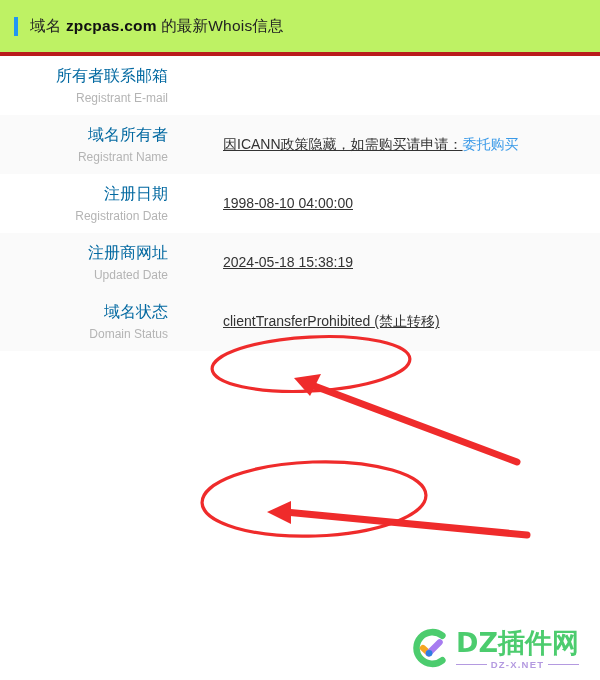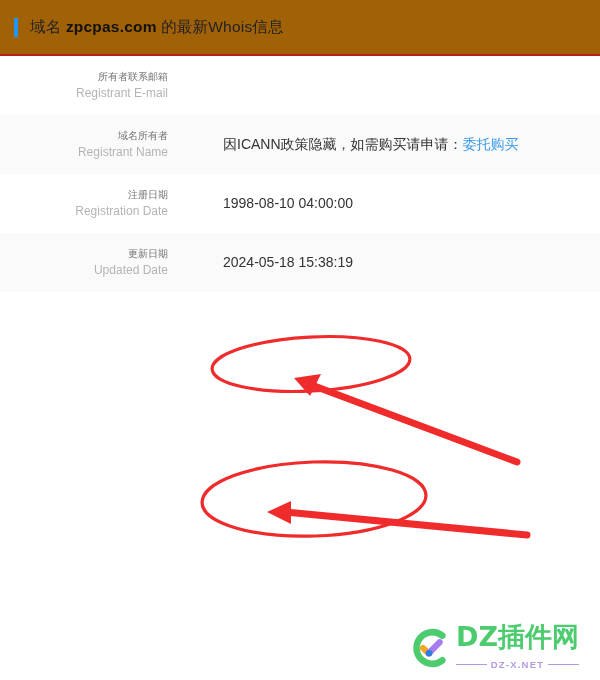--- a/index.html
+++ b/index.html
@@ -19,22 +19,22 @@
     width: 600px;
     height: 680px;
   }
   
   .header {
     height: 56px;
     display: flex;
     align-items: center;
     padding-left: 14px;
     box-sizing: border-box;
-    border-bottom: 2px solid #b91c1c;
-    background: #a16207;
+    border-bottom: 4px solid #b91c1c;
+    background: #bef264;
   }
   .accent-bar {
     width: 4px;
     height: 19px;
     background: #2196f3;
     margin-right: 12px;
     flex: 0 0 auto;
   }
   .header-title {
     font-size: 15.5px;
@@ -68,36 +68,37 @@
     padding: 0 0 0 0;
     vertical-align: middle;
   }
   td.value-cell {
     padding-left: 55px;
     vertical-align: middle;
     text-align: left;
   }
   .label-cn {
     display: block;
-    font-size: 10px;
-    color: #737373;
+    font-size: 16px;
+    color: #0369a1;
     line-height: 1.55;
     padding-left: 36px;
   }
   .label-en {
     display: block;
     font-size: 12px;
     color: #b4b4b4;
     line-height: 1.5;
   }
   .value-text {
     font-size: 14px;
     color: #333333;
     line-height: 1.45;
     white-space: nowrap;
+    text-decoration: underline;
   }
   .value-link {
     color: #3a9ae8;
     text-decoration: none;
     font-size: 14px;
     font-family: Liberation Serif, serif;
   }
   .dns-line {
     display: block;
     font-size: 14px;
@@ -139,21 +140,21 @@
   .wm-main {
     font-size: 27px;
     color: #4ccc6e;
     letter-spacing: 0px;
     line-height: 1.05;
     font-family: "DejaVu Sans", sans-serif;
   }
   .wm-sub-wrap {
     display: flex;
     align-items: center;
-    margin-top: 8px;
+    margin-top: 2px;
   }
   .wm-rule {
     height: 1px;
     background: #b49ae0;
     flex: 1 1 auto;
   }
   .wm-sub {
     font-size: 9.5px;
     color: #b49ae0;
     letter-spacing: 1.2px;
@@ -202,29 +203,38 @@
           <span class="label-cn">注册日期</span>
           <span class="label-en">Registration Date</span>
         </td>
         <td class="value-cell">
           <span class="value-text">1998-08-10 04:00:00</span>
         </td>
       </tr>
 
       <tr class="whois-row shaded">
         <td class="label-cell">
-          <span class="label-cn">更新日期</span>
+          <span class="label-cn">注册商网址</span>
           <span class="label-en">Updated Date</span>
         </td>
         <td class="value-cell">
           <span class="value-text">2024-05-18 15:38:19</span>
         </td>
       </tr>
 
 
+      <tr class="whois-row shaded">
+        <td class="label-cell">
+          <span class="label-cn">域名状态</span>
+          <span class="label-en">Domain Status</span>
+        </td>
+        <td class="value-cell">
+          <span class="value-text">clientTransferProhibited (禁止转移)</span>
+        </td>
+      </tr>
 
     </tbody>
   </table>
 
   <svg class="annotations" width="600" height="680" viewBox="0 0 600 680">
 
     <ellipse cx="311" cy="364" rx="99" ry="27" fill="none" stroke="#ef2b2b" stroke-width="3.2" transform="rotate(-3 311 364)"></ellipse>
 
     <g>
       <path d="M 517 462 L 309 384" stroke="#ef2b2b" stroke-width="7" stroke-linecap="round" fill="none"></path>

